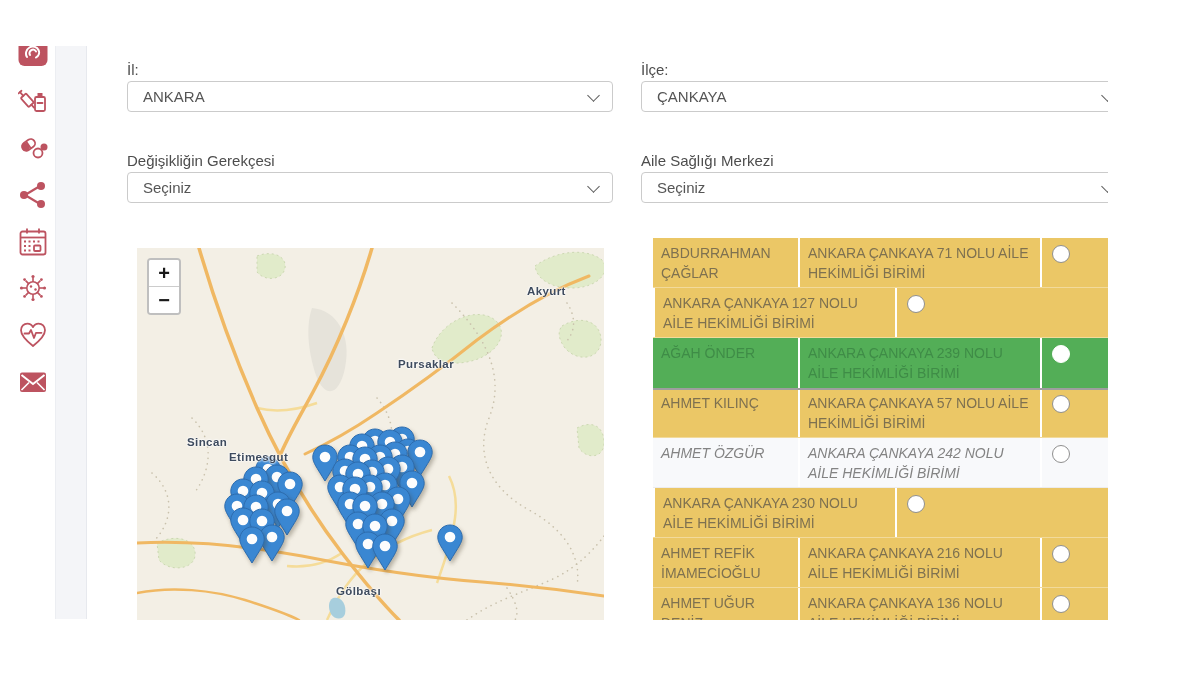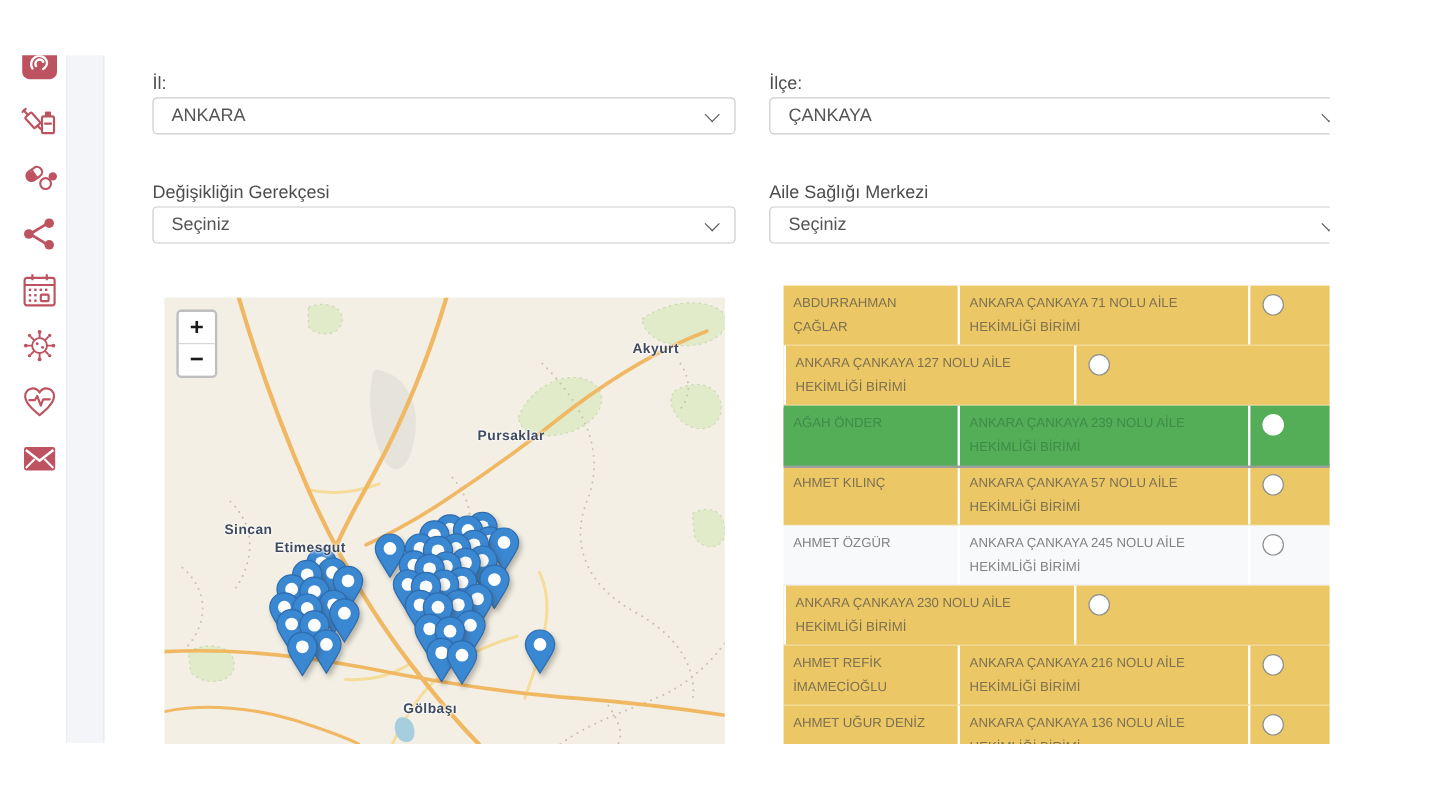--- a/index.html
+++ b/index.html
@@ -33,26 +33,26 @@
     text-align:center;line-height:26px;cursor:pointer;}
   .zoombtn.zin{border-bottom:1px solid #ccc;}
   .place{position:absolute;font-size:11.5px;font-weight:bold;color:#3e4b5e;letter-spacing:.4px;white-space:nowrap;
     text-shadow:0 0 2px #fff,0 0 2px #fff,0 0 3px #fff;z-index:5;}
   .pin{position:absolute;width:28px;height:38px;filter:drop-shadow(2px 3px 2px rgba(70,60,40,0.35));cursor:pointer;}
   .pin svg{display:block;width:28px;height:38px;}
 
   
   .dtable{position:absolute;left:653px;top:192px;width:459px;}
   .drow{display:flex;height:50px;box-sizing:border-box;}
-  .drow .c{box-sizing:border-box;font-size:11px;line-height:20px;padding:5px 8px;overflow:hidden;}
+  .drow .c{box-sizing:border-box;font-size:14px;line-height:20px;padding:5px 8px;overflow:hidden;}
   .c1{width:145px;}
   .c2{width:242px;border-left:2px solid #fff;}
   .c3{width:72px;border-left:2px solid #fff;}
   .row--full{background:#ebc766;color:#7e7150;border-bottom:1px solid rgba(255,255,255,0.35);}
-  .row--available{background:#f8f9fb;color:#838383;border-bottom:1px solid #ececee;}
+  .row--available{background:#f8f9fb;color:#838383;border-bottom:1px solid #ececee;font-style:italic;}
   .row--selected{background:#53ae57;color:#3f8c47;box-shadow:0 2px 0 #9e9e9e;position:relative;z-index:2;}
   .radio{width:16px;height:16px;border-radius:50%;background:#fff;border:1px solid #8f8f8f;margin:2px 0 0 2px;cursor:pointer;}
   .row--selected .radio{border-color:#fff;}
 </style>
 </head>
 <body>
 
 <div class="stage">
   <div class="viewport">
 
@@ -576,21 +576,21 @@
   <div class="drow row--full" style="background: rgb(235, 199, 102); color: rgb(126, 113, 80);">
     <div class="c c1">AHMET KILINÇ</div>
     <div class="c c2">ANKARA ÇANKAYA 57 NOLU AİLE HEKİMLİĞİ BİRİMİ</div>
     <div class="c c3">
       <div class="radio"></div>
     </div>
   </div>
 
   <div class="drow row--available" style="background: rgb(248, 249, 251); color: rgb(131, 131, 131);">
     <div class="c c1">AHMET ÖZGÜR</div>
-    <div class="c c2">ANKARA ÇANKAYA 245 NOLU AİLE HEKİMLİĞİ BİRİMİ</div>
+    <div class="c c2">ANKARA ÇANKAYA 242 NOLU AİLE HEKİMLİĞİ BİRİMİ</div>
     <div class="c c3">
       <div class="radio"></div>
     </div>
   </div>
 
   <div class="drow row--full" style="background: rgb(235, 199, 102); color: rgb(126, 113, 80);">
     <div class="c c2">ANKARA ÇANKAYA 230 NOLU AİLE HEKİMLİĞİ BİRİMİ</div>
     <div class="c c3">
       <div class="radio"></div>
     </div>

